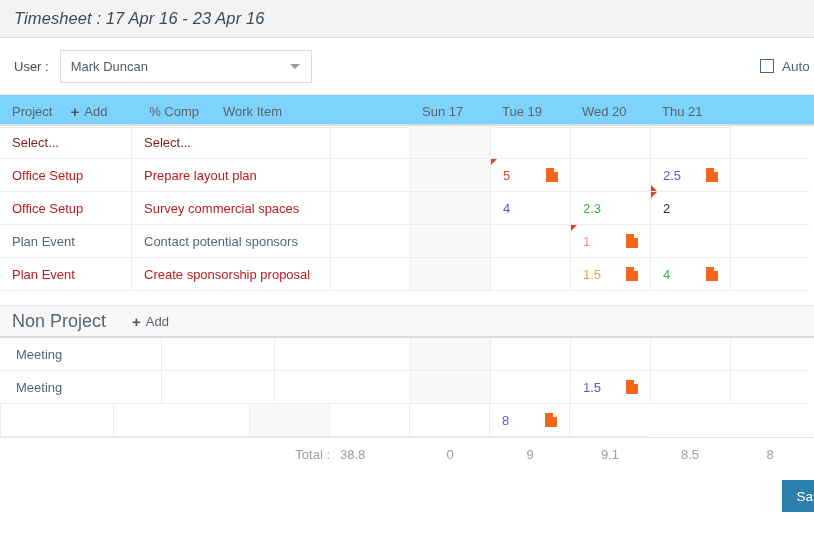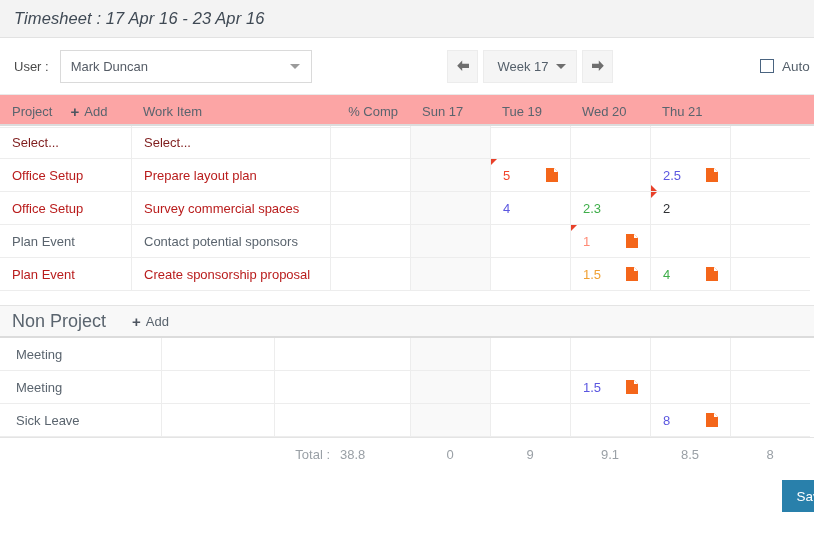--- a/index.html
+++ b/index.html
@@ -106,21 +106,21 @@
     border: 1.5px solid #4a6480;
     background: #fff;
   }
   #auto-label { font-size: 13.5px; color: #55606b; white-space: nowrap; }
 
   
   .grid { width: 100%; }
   .row { display: flex; width: 814px; }
 
   .hdr {
-    background: #fca5a5;
+    background: #7dd3fc;
     border-bottom: 2px solid #dcdcdc;
     height: 31px;
   }
   .hdr .cell {
     font-size: 13px;
     color: #5a646e;
     display: flex;
     align-items: center;
     border-right: none;
   }
@@ -246,55 +246,39 @@
 
 <div id="toolbar">
 
   <span id="user-label">User :</span>
 
   <div id="user-select">
     <span class="val">Mark Duncan</span>
     <span class="caret"></span>
   </div>
 
-  <div id="week-nav">
-    <div class="nav-btn">
-      <svg width="16" height="14" viewBox="0 0 16 14">
-        <path d="M7.2 1.6 L2.2 6.8 L7.2 12 L7.2 8.9 L14 8.9 L14 4.7 L7.2 4.7 Z" fill="#6e6e6e"></path>
-      </svg>
-    </div>
-    <div id="week-select">
-      <span>Week 17</span>
-      <span class="caret"></span>
-    </div>
-    <div class="nav-btn">
-      <svg width="16" height="14" viewBox="0 0 16 14">
-        <path d="M8.8 1.6 L13.8 6.8 L8.8 12 L8.8 8.9 L2 8.9 L2 4.7 L8.8 4.7 Z" fill="#6e6e6e"></path>
-      </svg>
-    </div>
-  </div>
 
   <div id="auto-wrap">
     <span id="auto-box"></span>
     <span id="auto-label">Auto</span>
   </div>
 </div>
 
 <div class="grid">
 
   <div class="row hdr">
     <div class="cell c-project" style="padding-right:0;">
       <span>Project</span>
       <span class="add-btn" style="margin-left:18px;">
         <span class="plus">+</span>
         <span>Add</span>
       </span>
     </div>
+    <div class="cell c-comp">% Comp</div>
     <div class="cell c-work">Work Item</div>
-    <div class="cell c-comp">% Comp</div>
     <div class="cell c-day">Sun 17</div>
     <div class="cell c-day">Tue 19</div>
     <div class="cell c-day">Wed 20</div>
     <div class="cell c-day">Thu 21</div>
   </div>
 
   <div class="row">
     <div class="cell c-project placeholder">Select...</div>
     <div class="cell c-work placeholder">Select...</div>
     <div class="cell c-comp"></div>
@@ -562,21 +546,20 @@
         </span>
       </div>
       <div class="cell c-day">
         <span class="day-val">
           <span style="color:#333"></span>
           <span></span>
         </span>
       </div>
     </div>
     <div class="row">
-      <div class="cell np-name" style="color:#5a646e">Sick Leave</div>
       <div class="cell np-blank1"></div>
       <div class="cell np-blank2"></div>
       <div class="cell c-day weekend">
         <span class="day-val">
           <span style="color:#333"></span>
           <span></span>
         </span>
       </div>
       <div class="cell c-day">
         <span class="day-val">

